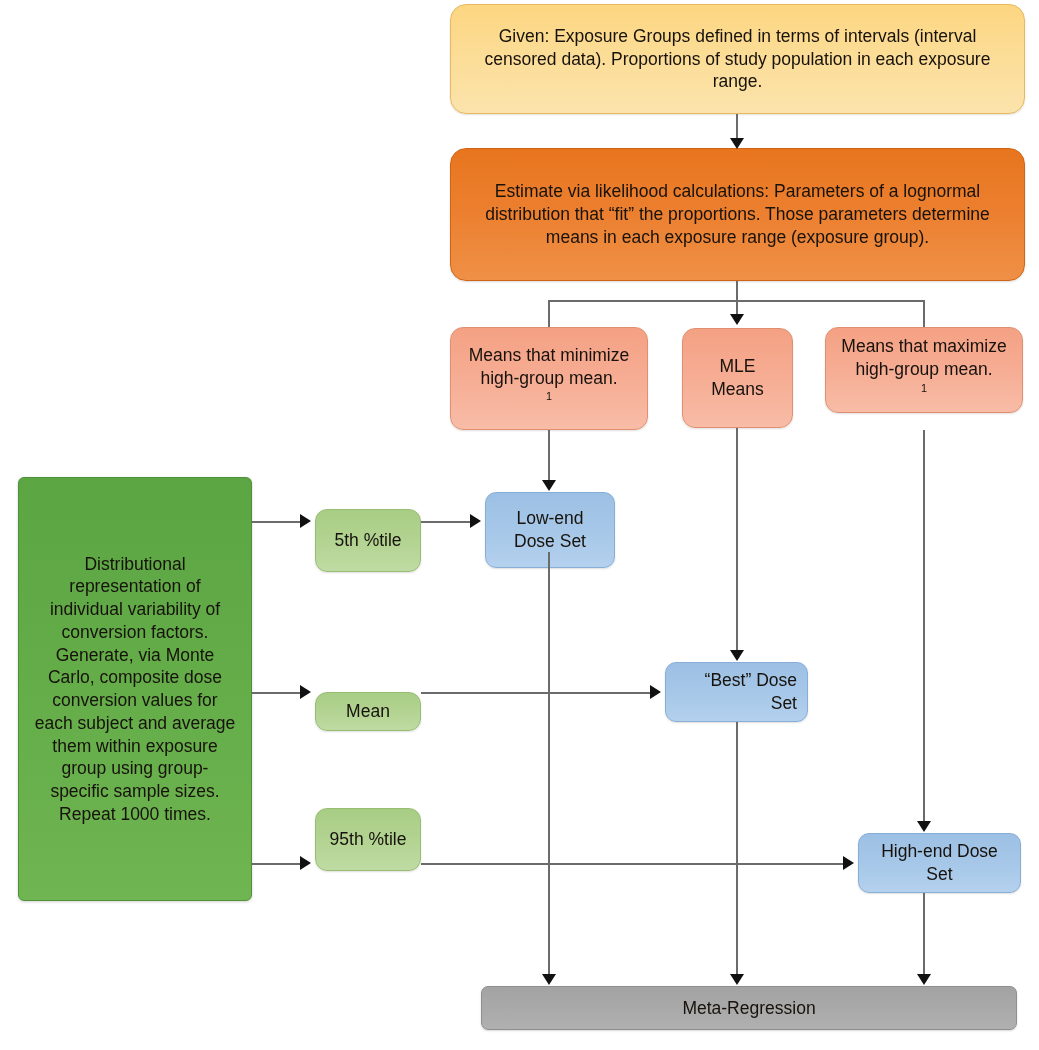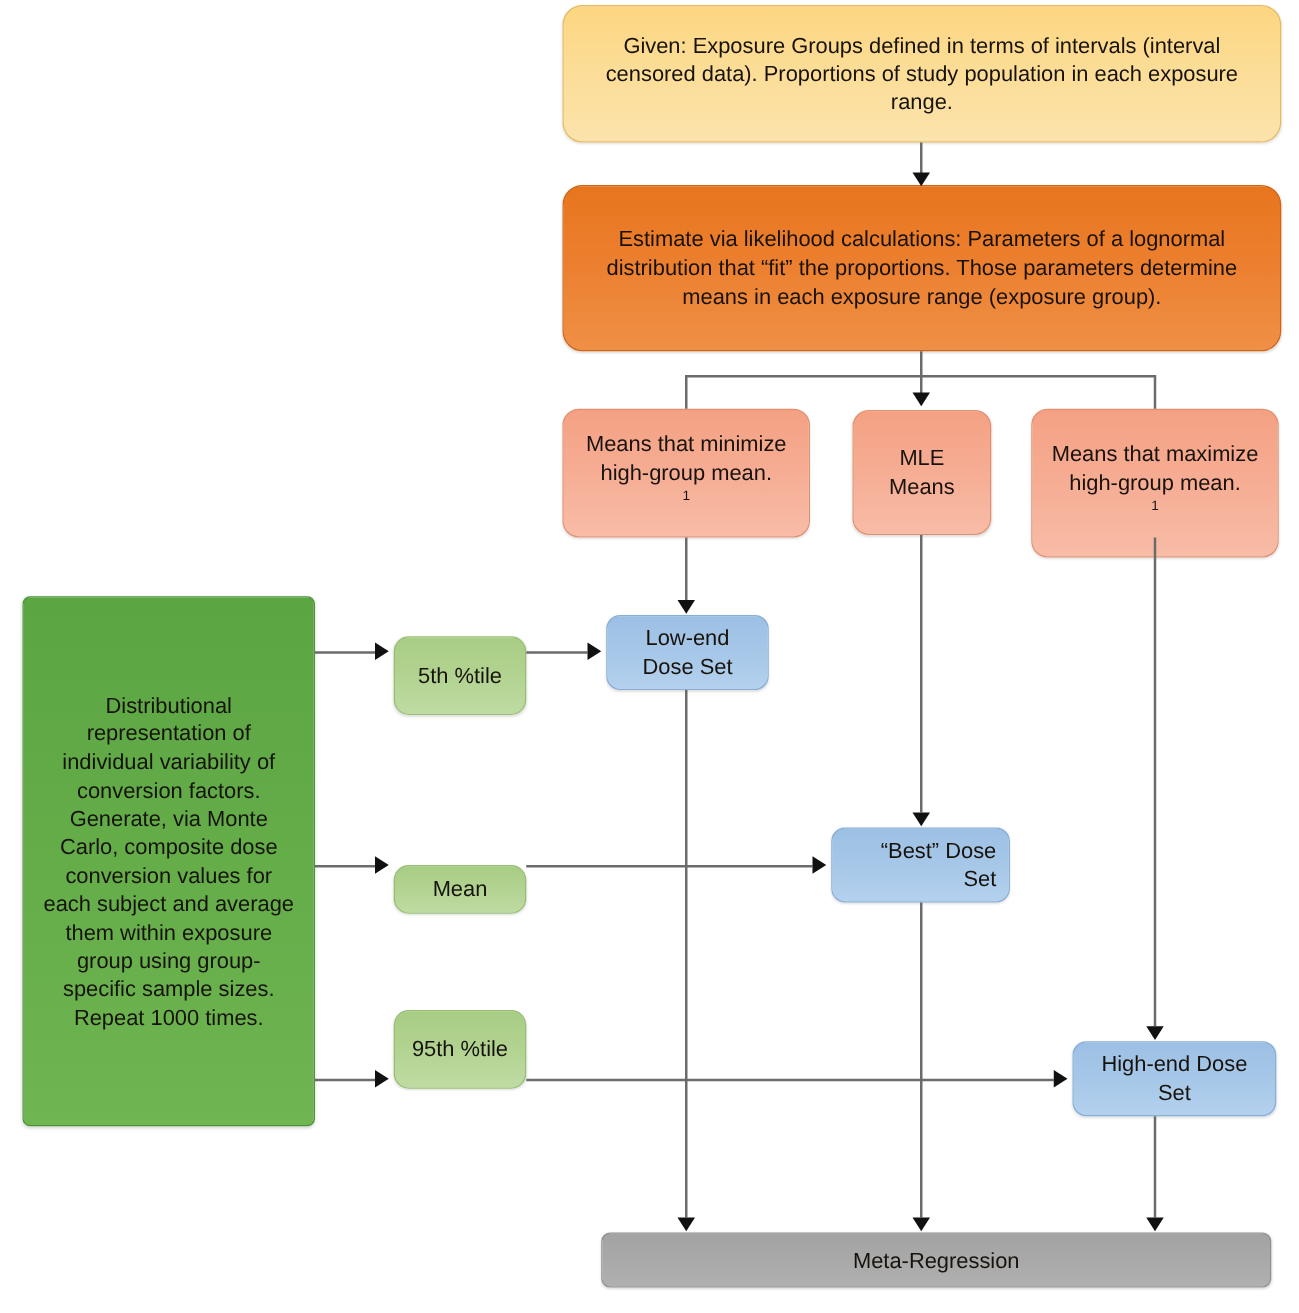--- a/index.html
+++ b/index.html
@@ -53,21 +53,21 @@
   
   .n-salmon {
     background: linear-gradient(180deg,#f4a183 0%, #f6ad94 50%, #f8bca7 100%);
     border: 1px solid #e09070;
     font-size: 17.5px;
     border-radius: 13px;
     box-shadow: 0 1px 2px rgba(0,0,0,0.13);
   }
   .n-minmeans { left: 450px; top: 327px; width: 198px; height: 103px; }
   .n-mle      { left: 682px; top: 328px; width: 111px; height: 100px; }
-  .n-maxmeans { left: 825px; top: 327px; width: 198px; height: 119px; }
+  .n-maxmeans { left: 825px; top: 327px; width: 198px; height: 86px; }
 
   
   .n-dist {
     left: 18px; top: 477px; width: 234px; height: 424px;
     background: linear-gradient(180deg,#5ba543 0%, #64ad49 50%, #6fb552 100%);
     border: 1px solid #4e9139;
     font-size: 17.5px;
     border-radius: 6px;
     padding: 8px 14px;
     box-shadow: 0 1px 3px rgba(0,0,0,0.18);
@@ -85,21 +85,21 @@
   .n-p95  { left: 315px; top: 808px; width: 106px; height: 63px; }
 
   
   .n-blue {
     background: linear-gradient(180deg,#9cc0e4 0%, #a6c7e8 50%, #b4d1ee 100%);
     border: 1px solid #86aed6;
     font-size: 17.5px;
     border-radius: 11px;
     box-shadow: 0 1px 2px rgba(0,0,0,0.13);
   }
-  .n-low  { left: 485px; top: 492px; width: 130px; height: 60px; }
+  .n-low  { left: 485px; top: 492px; width: 130px; height: 76px; }
   .n-best { left: 665px; top: 662px; width: 143px; height: 60px; text-align: right; }
   .n-high { left: 858px; top: 833px; width: 163px; height: 60px; }
 
   
   .n-meta {
     left: 481px; top: 986px; width: 536px; height: 44px;
     background: linear-gradient(180deg,#a3a3a3 0%, #a9a9a9 50%, #b0b0b0 100%);
     border: 1px solid #8f8f8f;
     font-size: 17.5px;
     border-radius: 7px;

